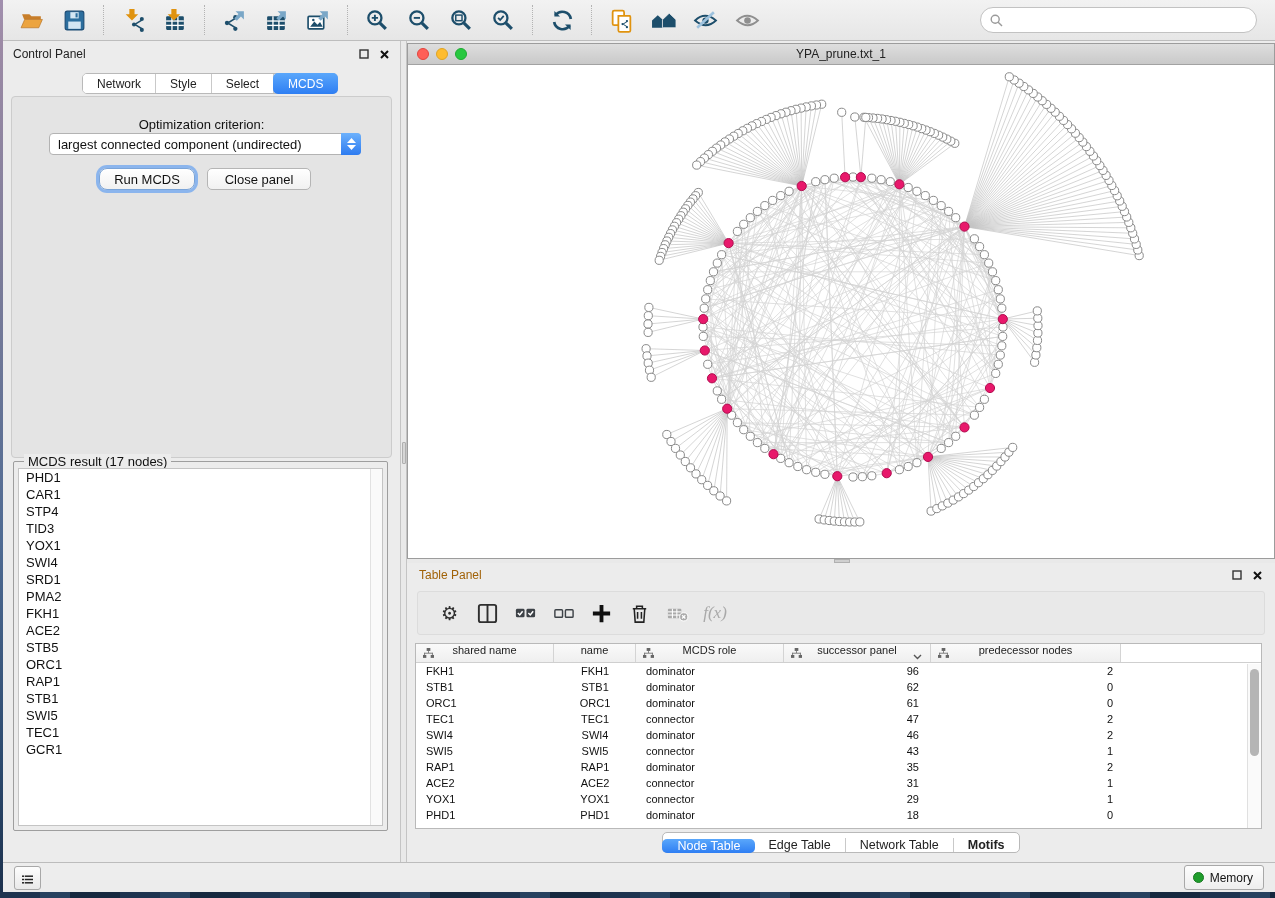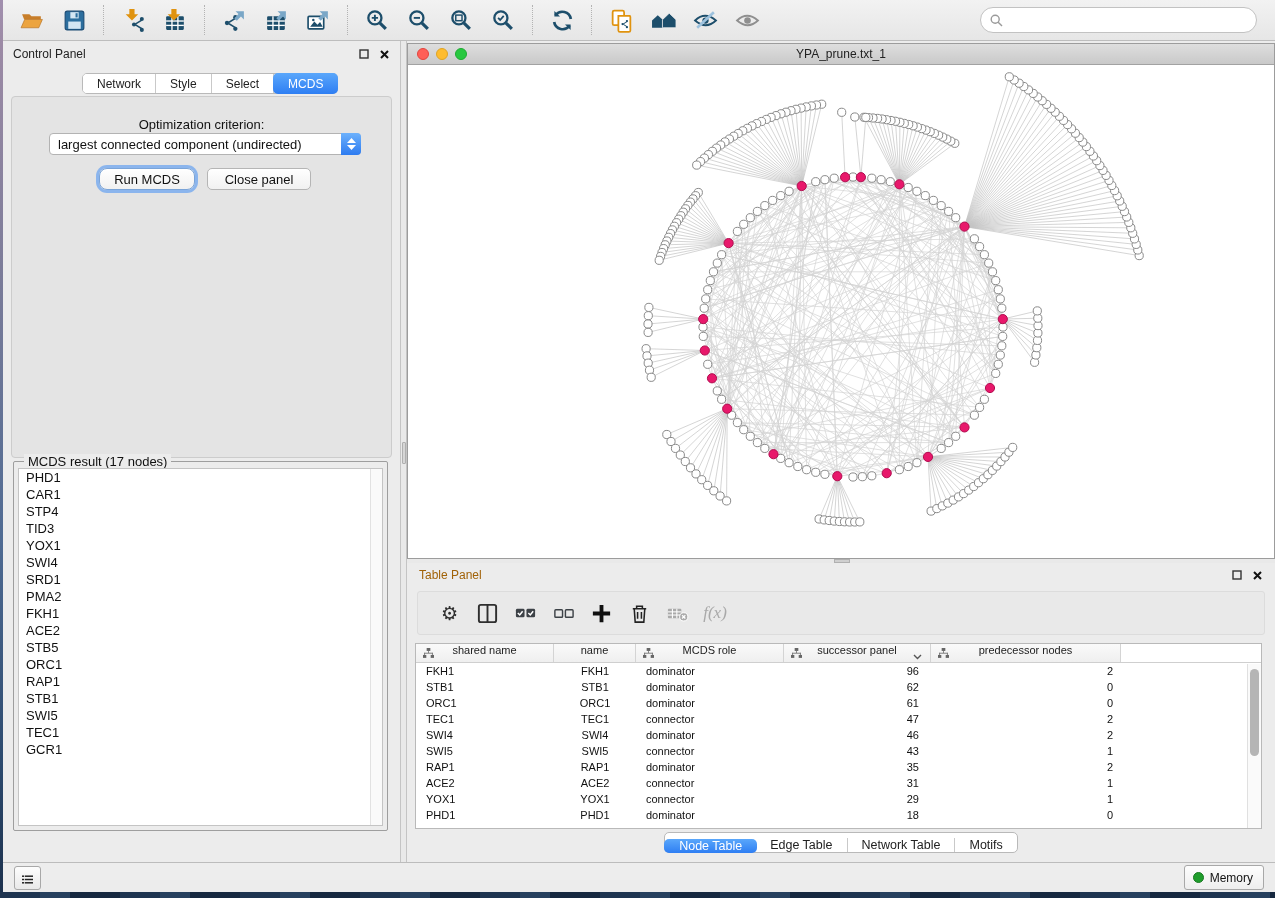--- a/index.html
+++ b/index.html
@@ -89,21 +89,21 @@
   .nt-hcell .sort { position:absolute; right:8px; top:6px; }
   .nt-filler { flex:1; border-right:none !important; background:#fff; }
   .nt-row { display:flex; height:16px; align-items:center; font-size:11px; color:#111; }
   .nt-cell { overflow:hidden; white-space:nowrap; }
   #nt-scroll { position:absolute; right:0; top:20px; width:14px; height:165px; background:#fafafa; border-left:1px solid #e0e0e0; }
   #nt-thumb { position:absolute; left:2px; top:5px; width:9px; height:87px; background:#b5b5b5; border-radius:5px; }
 
   #tp-tabs { position:absolute; left:0; top:269px; width:100%; display:flex; justify-content:center; }
   #tp-tabs-inner { display:flex; background:#fff; border:1px solid #b9b9b9; border-radius:5px; height:21px;align-items:flex-end; }
   .tp-tab { padding:0 14px; font-size:12.5px; color:#222; display:flex; align-items:center; border-right:1px solid #c9c9c9; }
-  .tp-tab:last-child { border-right:none; }
+  .tp-tab:last-child { border-right:none;font-weight:bold; }
   .tp-tab.active { background:linear-gradient(#5aa7fb,#2e7ef3); color:#fff; border-radius:5px; margin:-1px; border-right:none; padding:0 15px; }
 
   
   #status-bar { left:3px; top:862px; width:1272px; height:18px; background:#ededed; border-top:1px solid #bcbcbc;text-align:center; }
   #list-btn { position:absolute; left:11px; top:3px; width:27px; height:24px; background:linear-gradient(#fdfdfd,#e9e9e9);
     border:1px solid #a8a8a8; border-radius:3px; display:flex; align-items:center; justify-content:center; }
   #memory-btn { position:absolute; right:11px; top:2px; height:25px; padding:0 10px 0 8px; display:flex; align-items:center; gap:6px;
     background:linear-gradient(#fdfdfd,#eeeeee); border:1px solid #a8a8a8; border-radius:3px; font-size:12px; color:#111; }
   #memory-dot { width:11px; height:11px; border-radius:50%; background:#1f9d2c; border:1px solid #187a21; }
 </style>

